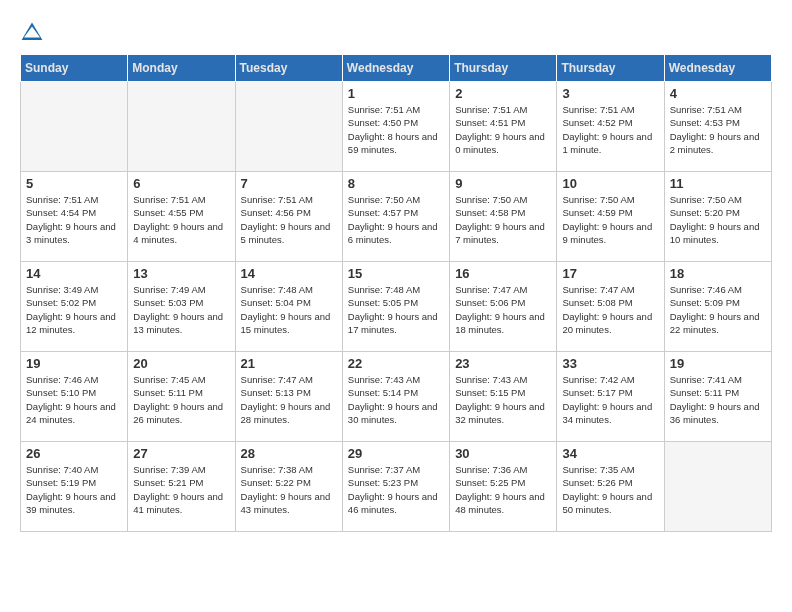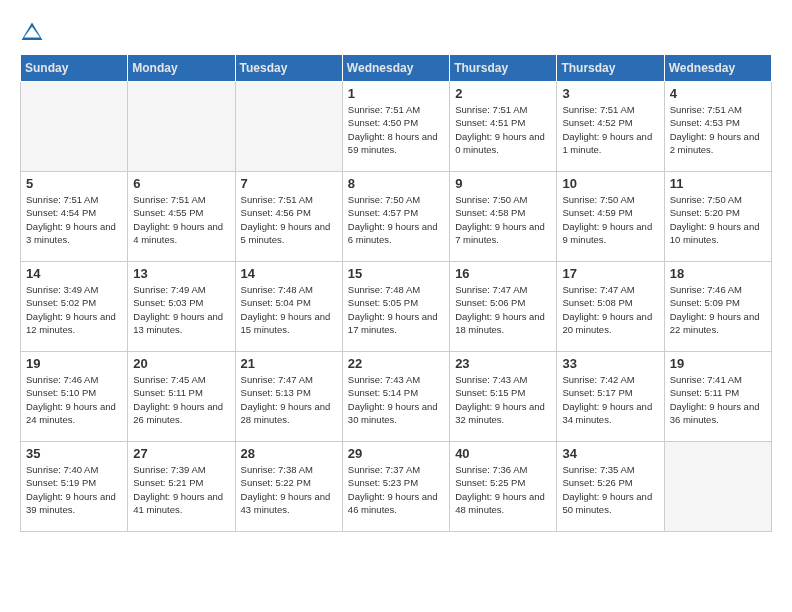--- a/index.html
+++ b/index.html
@@ -297,21 +297,21 @@
         <td>
           <span class="day-number">19</span>
           <div class="day-info">Sunrise: 7:41 AM
 Sunset: 5:11 PM
 Daylight: 9 hours
 and 36 minutes.</div>
         </td>
       </tr>
       <tr>
         <td>
-          <span class="day-number">35</span>
+          <span class="day-number">26</span>
           <div class="day-info">Sunrise: 7:40 AM
 Sunset: 5:19 PM
 Daylight: 9 hours
 and 39 minutes.</div>
         </td>
         <td>
           <span class="day-number">27</span>
           <div class="day-info">Sunrise: 7:39 AM
 Sunset: 5:21 PM
 Daylight: 9 hours
@@ -325,21 +325,21 @@
 and 43 minutes.</div>
         </td>
         <td>
           <span class="day-number">29</span>
           <div class="day-info">Sunrise: 7:37 AM
 Sunset: 5:23 PM
 Daylight: 9 hours
 and 46 minutes.</div>
         </td>
         <td>
-          <span class="day-number">40</span>
+          <span class="day-number">30</span>
           <div class="day-info">Sunrise: 7:36 AM
 Sunset: 5:25 PM
 Daylight: 9 hours
 and 48 minutes.</div>
         </td>
         <td>
           <span class="day-number">34</span>
           <div class="day-info">Sunrise: 7:35 AM
 Sunset: 5:26 PM
 Daylight: 9 hours

